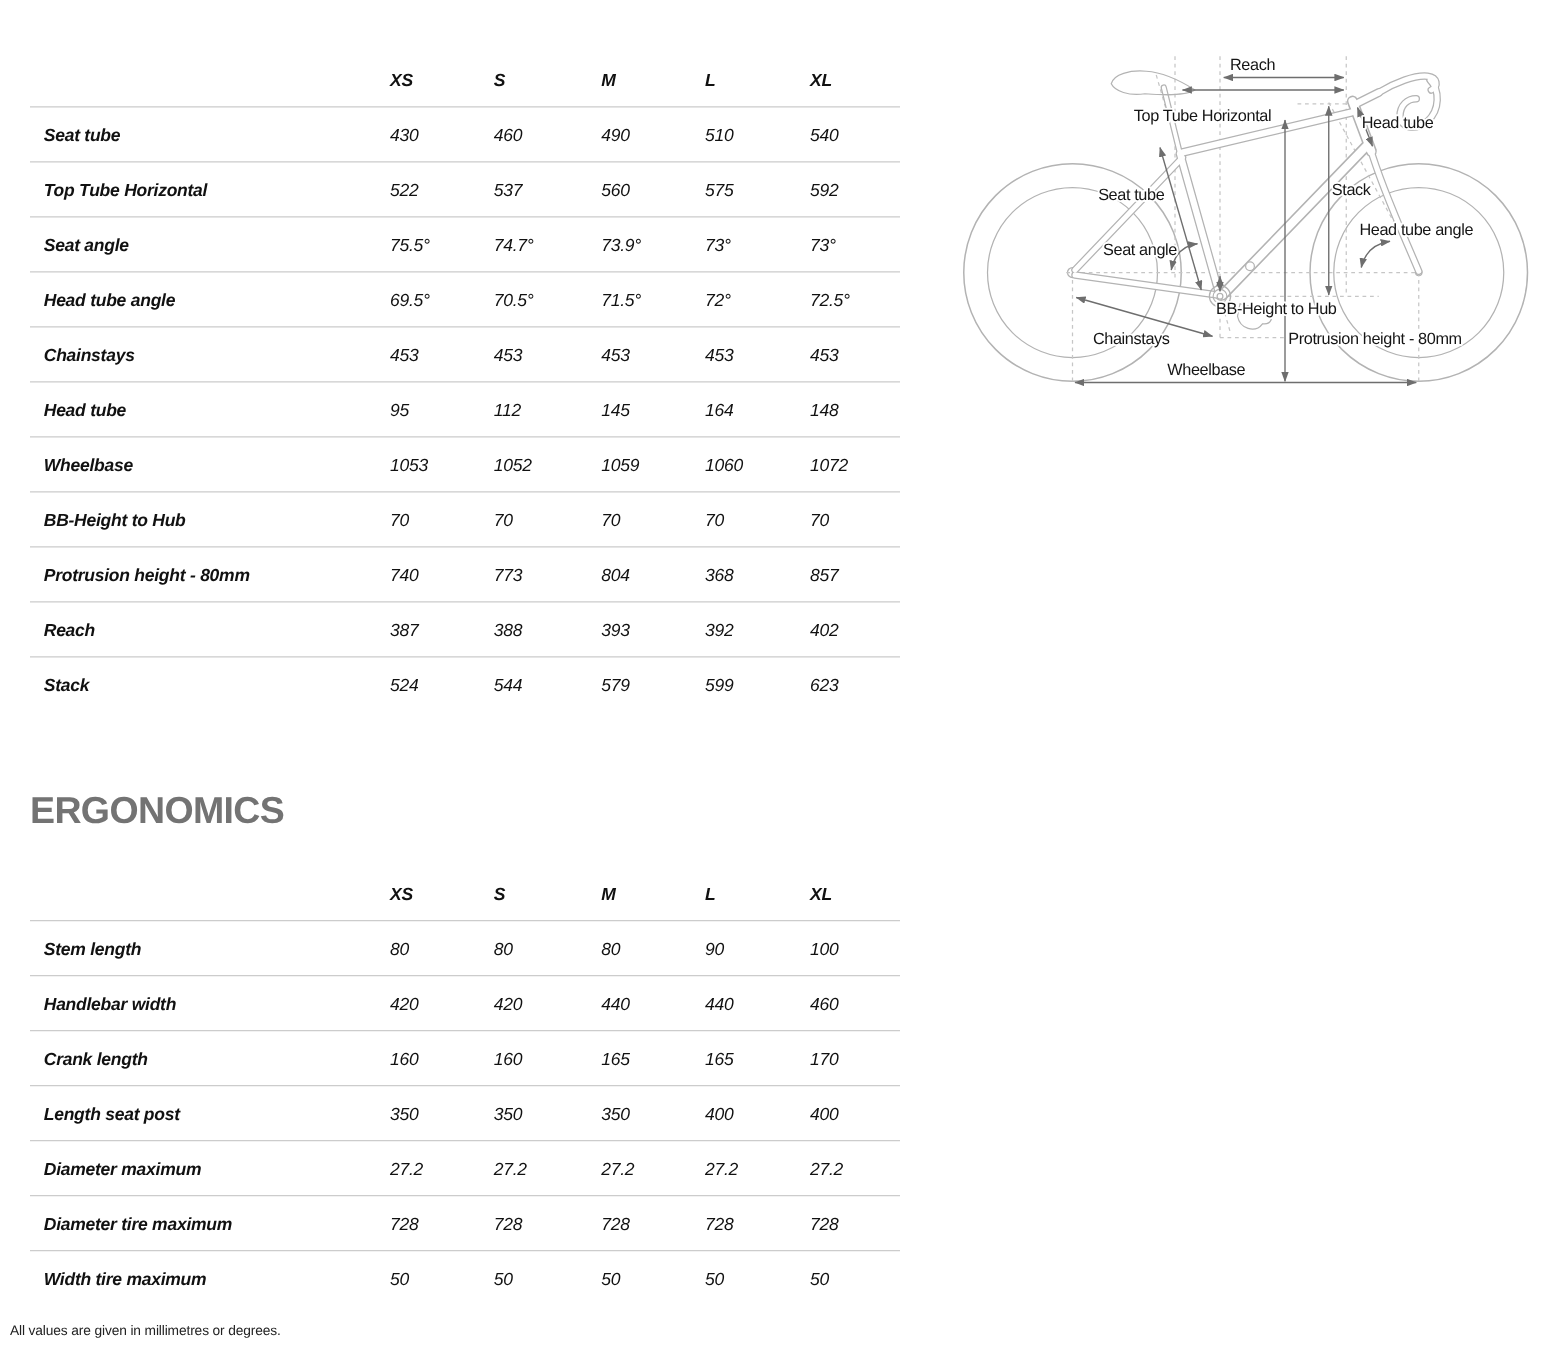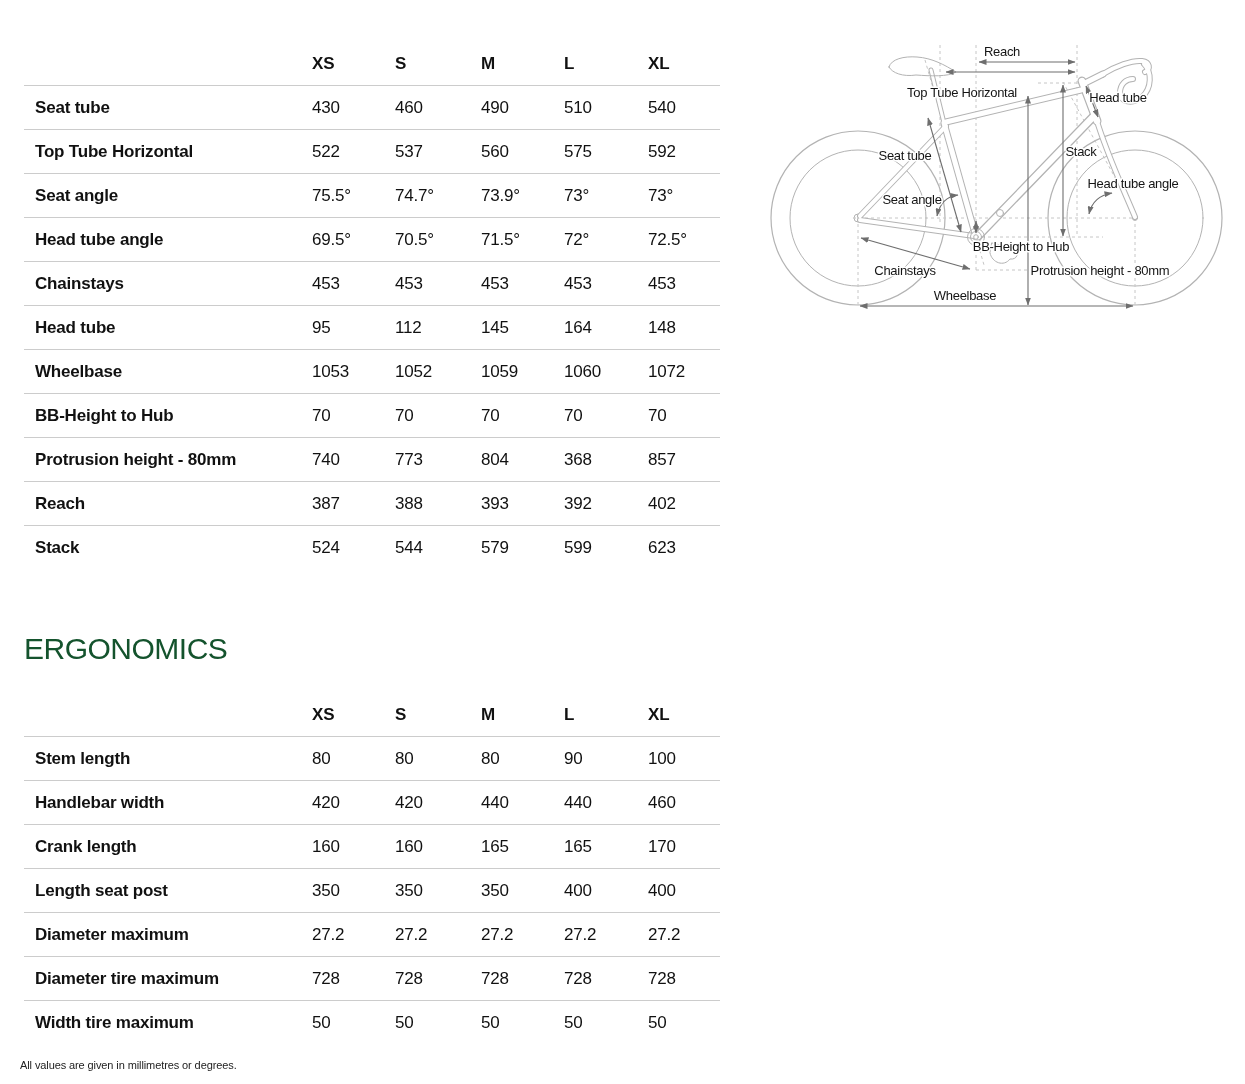--- a/index.html
+++ b/index.html
@@ -7,34 +7,34 @@
   body {
     position:relative; width:1245px; height:1084px; overflow:hidden;
     font-family:"Liberation Sans", sans-serif; color:#111;
   }
   .spec-table { position:absolute; left:24px; width:696px; }
   #geometry-table { top:43px; }
   #ergonomics-table { top:694px; }
   .trow {
     display:grid; grid-template-columns:288px 83px 86px 83px 84px 1fr;
     height:44px; align-items:center; border-top:1px solid #ccc;
-    font-size:17px; letter-spacing:-0.2px;
+    font-size:14px; letter-spacing:-0.2px;font-style:italic;
   }
   .trow.thead { border-top:none; height:42px; }
   .tcell { white-space:nowrap; }
   .tlabel { font-weight:bold; padding-left:11px; }
   .thcell { font-weight:bold; }
   #ergo-heading {
     position:absolute; left:24px; top:632px;
-    font-size:30px; font-weight:normal; letter-spacing:-0.5px; line-height:34px;
-    color:#14532d;
+    font-size:30px; font-weight:bold; letter-spacing:-0.5px; line-height:34px;
+    color:#737373;
     text-align:center;
   }
   #footnote {
-    position:absolute; left:20px; top:1059px;
+    position:absolute; left:8px; top:1059px;
     font-size:11px; letter-spacing:-0.1px; color:#222;
   }
   #bike-diagram { position:absolute; left:770px; top:10px; }
   #bike-diagram text {
     font-family:"Liberation Sans", sans-serif; font-size:13px; fill:#151515;
     letter-spacing:-0.3px; paint-order:stroke; stroke:#ffffff; stroke-width:3px;
     stroke-linejoin:round;
   }
   .bike-line { stroke:#b3b3b3; fill:none; stroke-linecap:round; stroke-linejoin:round; }
   .bike-core { stroke:#ffffff; fill:none; stroke-linecap:round; stroke-linejoin:round; }

